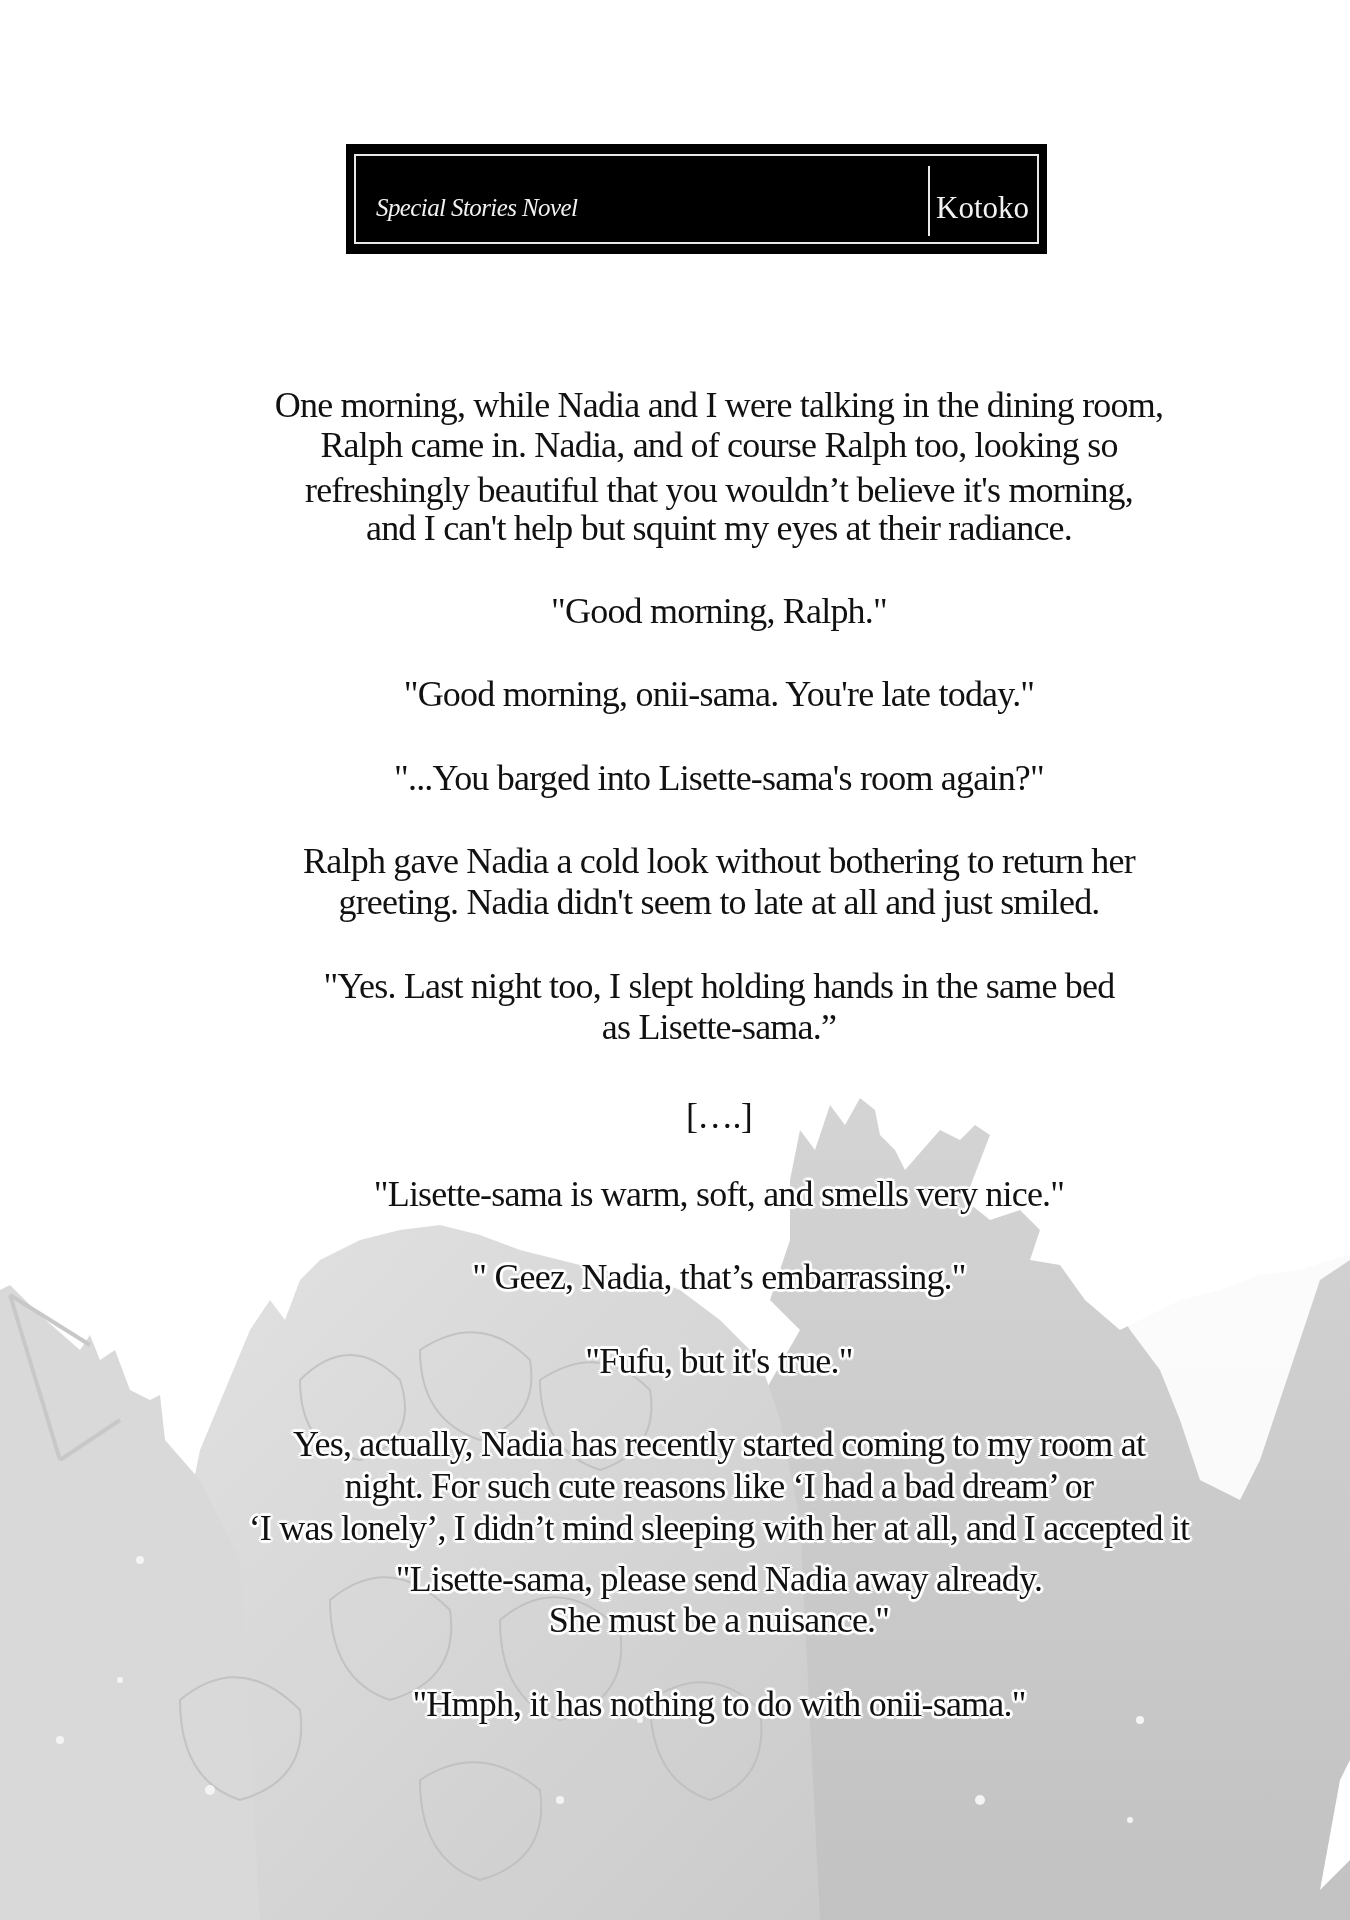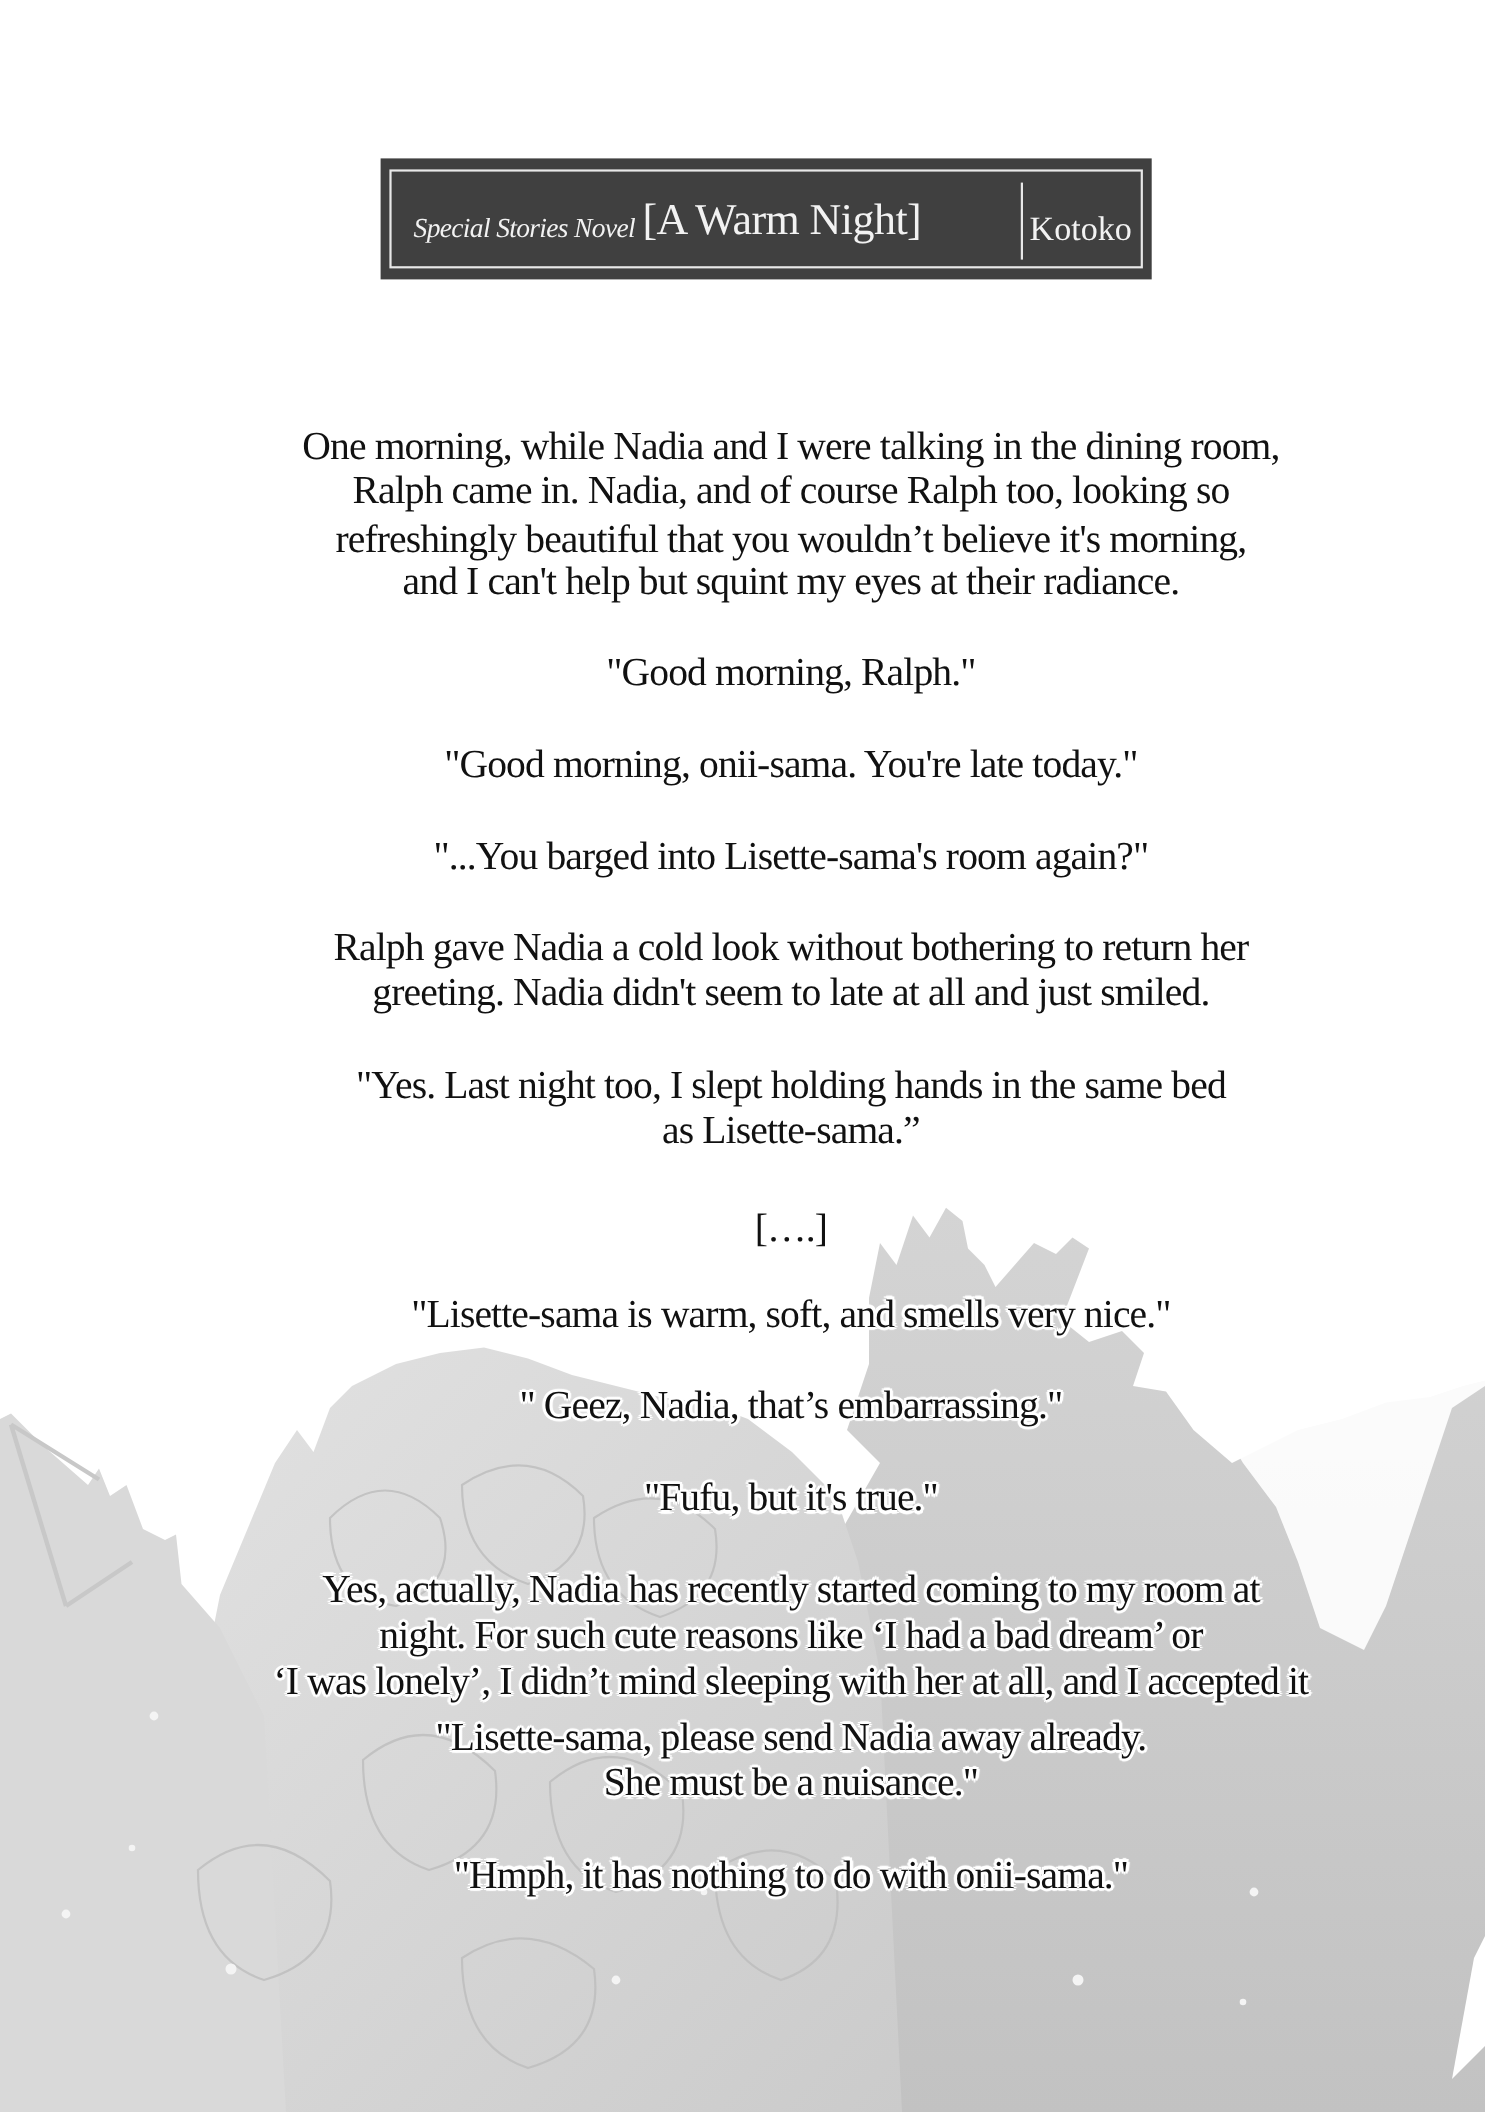--- a/index.html
+++ b/index.html
@@ -4,21 +4,21 @@
 <style>
   html, body { margin: 0; padding: 0; }
   body {
     width: 1350px; height: 1920px; position: relative; overflow: hidden;
     background: #ffffff;
     font-family: "Liberation Serif", "DejaVu Serif", serif;
   }
   .bg-art { position: absolute; left: 0; top: 0; width: 1350px; height: 1920px; z-index: 0; }
   .title-box {
     position: absolute; left: 346px; top: 144px; width: 701px; height: 110px;
-    background: #404040; box-sizing: border-box; z-index: 2;
+    background: #000000; box-sizing: border-box; z-index: 2;
   }
   .title-inner {
     position: absolute; left: 8px; top: 10px; right: 8px; bottom: 10px;
     border: 2px solid #e8e8e8; box-sizing: border-box;
   }
   .title-series {
     position: absolute; left: 20px; top: 38px; color: #f2f2f2;
     font-style: italic; font-size: 25px; letter-spacing: -0.6px; white-space: nowrap;
   }
   .title-main {
@@ -97,21 +97,20 @@
       <circle cx="980" cy="1800" r="5"></circle>
     <circle cx="1140" cy="1720" r="4"></circle>
       <circle cx="1130" cy="1820" r="3"></circle>
       <circle cx="140" cy="1560" r="4"></circle>
   </g>
 </svg>
 
 <div class="title-box">
   <div class="title-inner">
     <span class="title-series">Special Stories Novel</span>
-    <span class="title-main">[A Warm Night]</span>
     <span class="title-divider"></span>
     <span class="title-author">Kotoko</span>
   </div>
 </div>
 
 <div>
   <div class="line" style="top:387px">One morning, while Nadia and I were talking in the dining room,</div>
   <div class="line" style="top:427px">Ralph came in. Nadia, and of course Ralph too, looking so</div>
   <div class="line" style="top:472px">refreshingly beautiful that you wouldn’t believe it's morning,</div>
   <div class="line" style="top:510px">and I can't help but squint my eyes at their radiance.</div>

